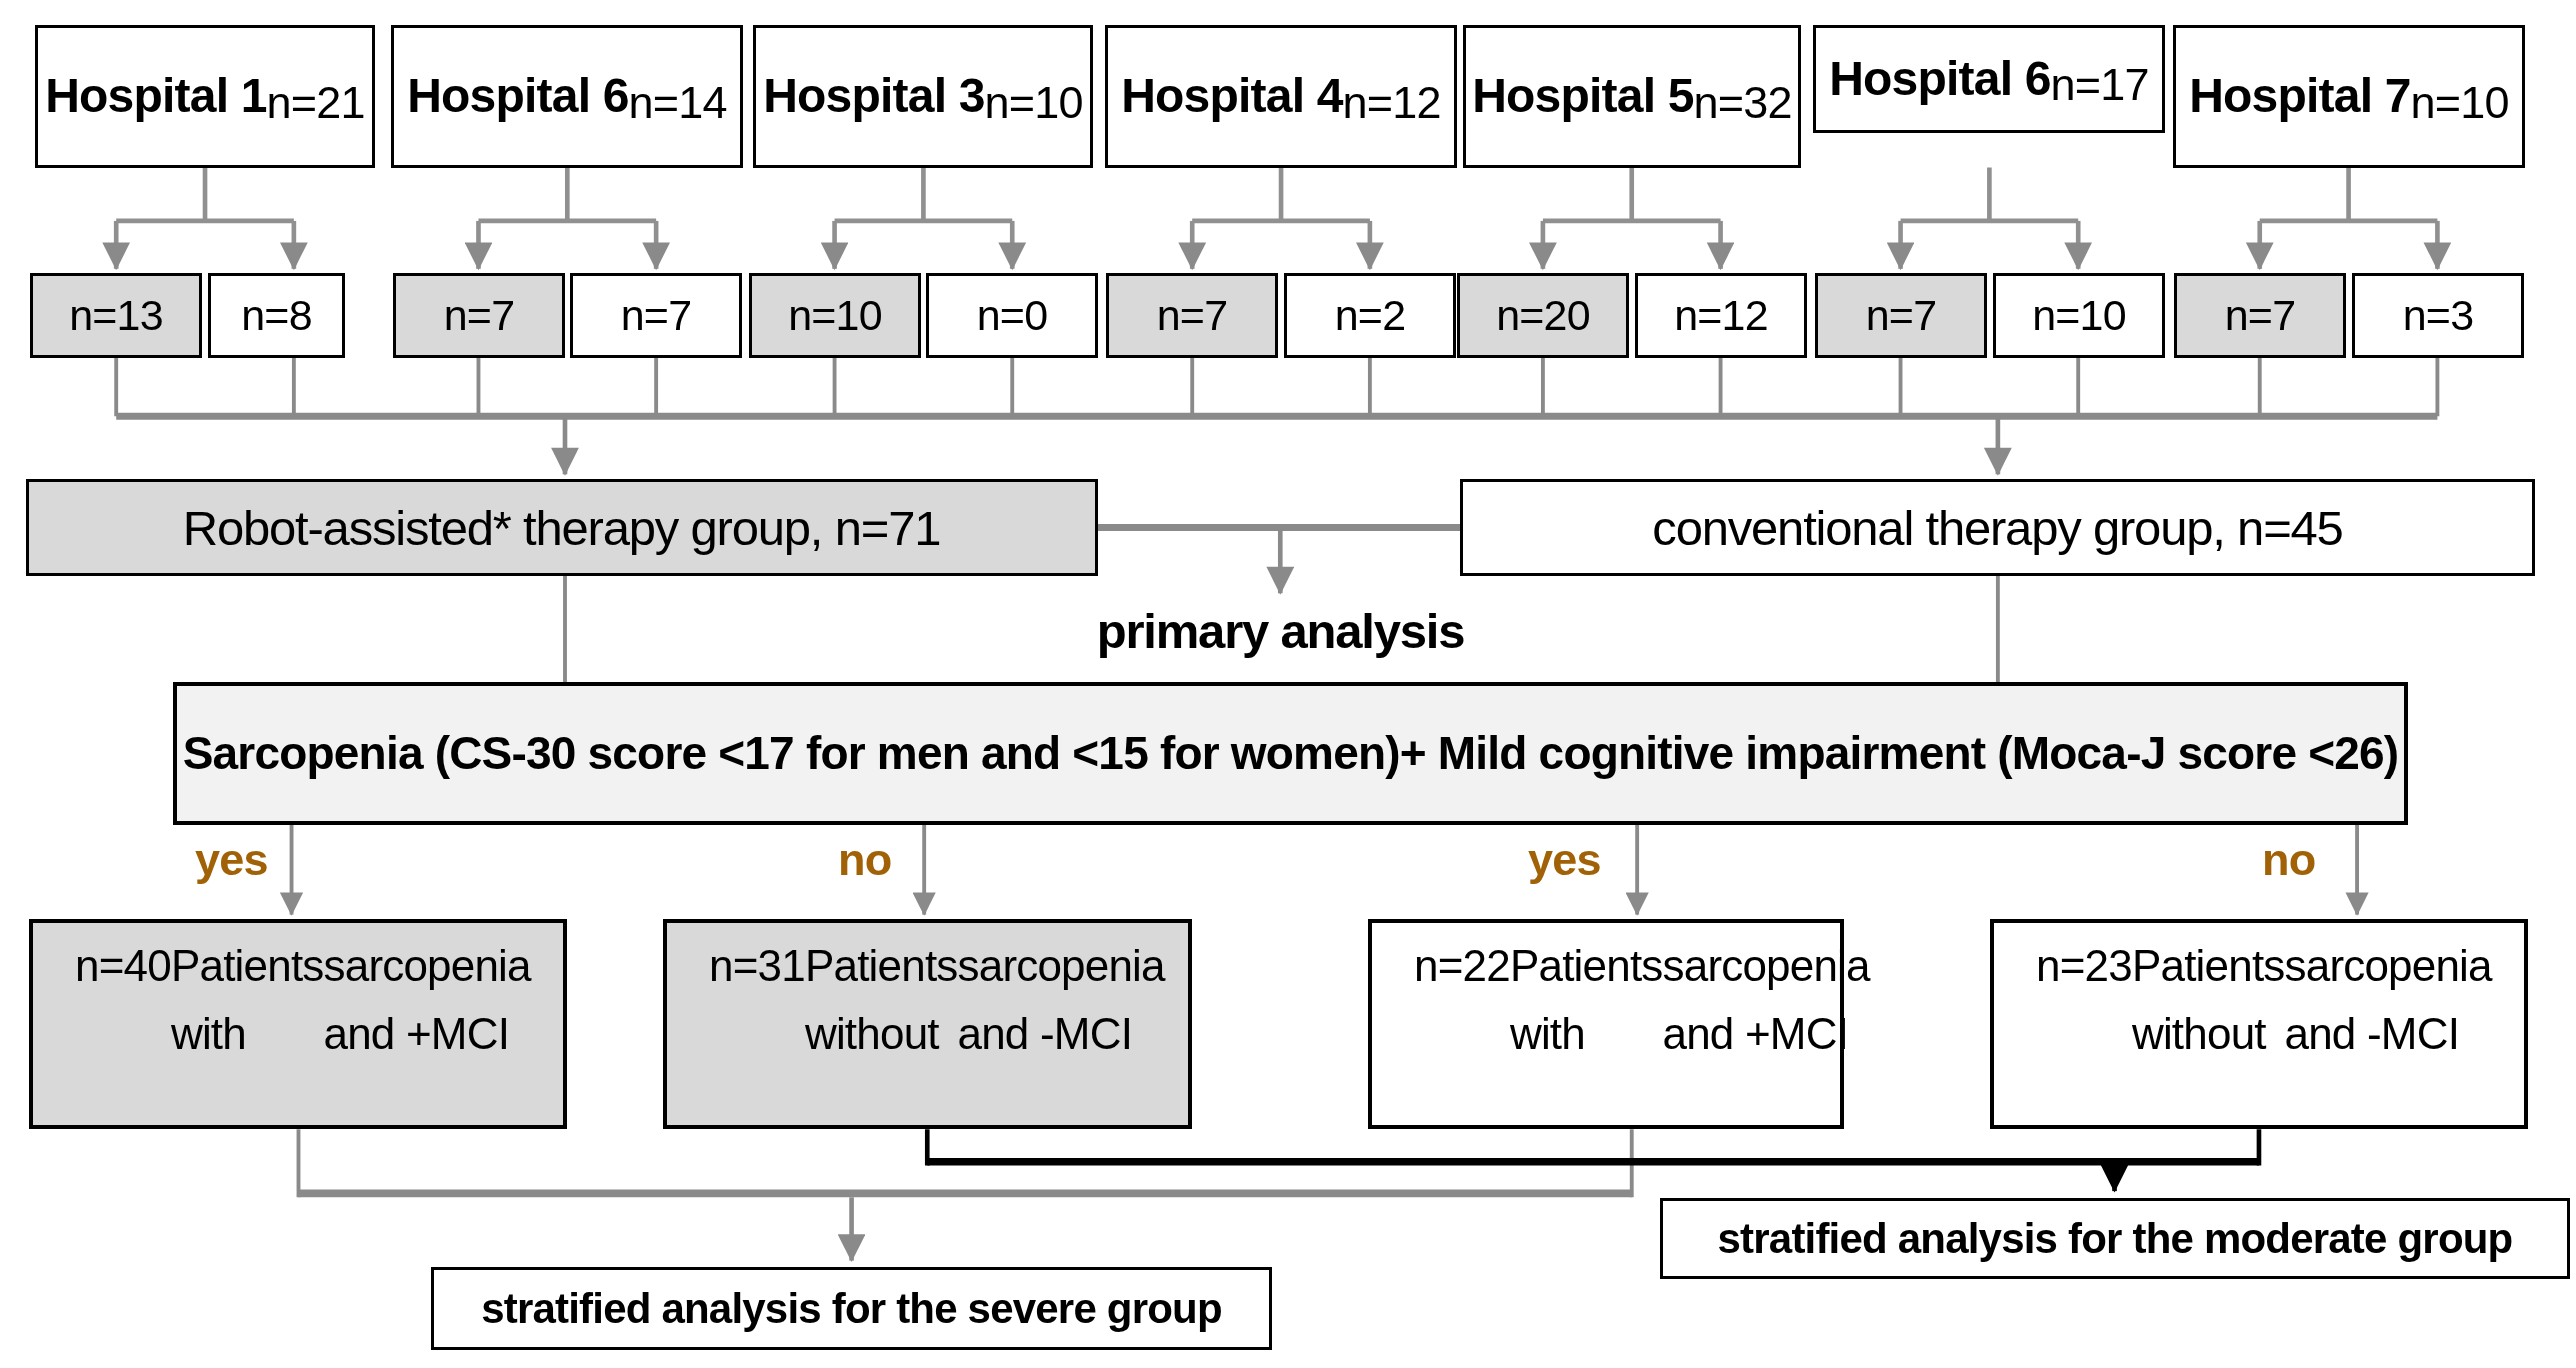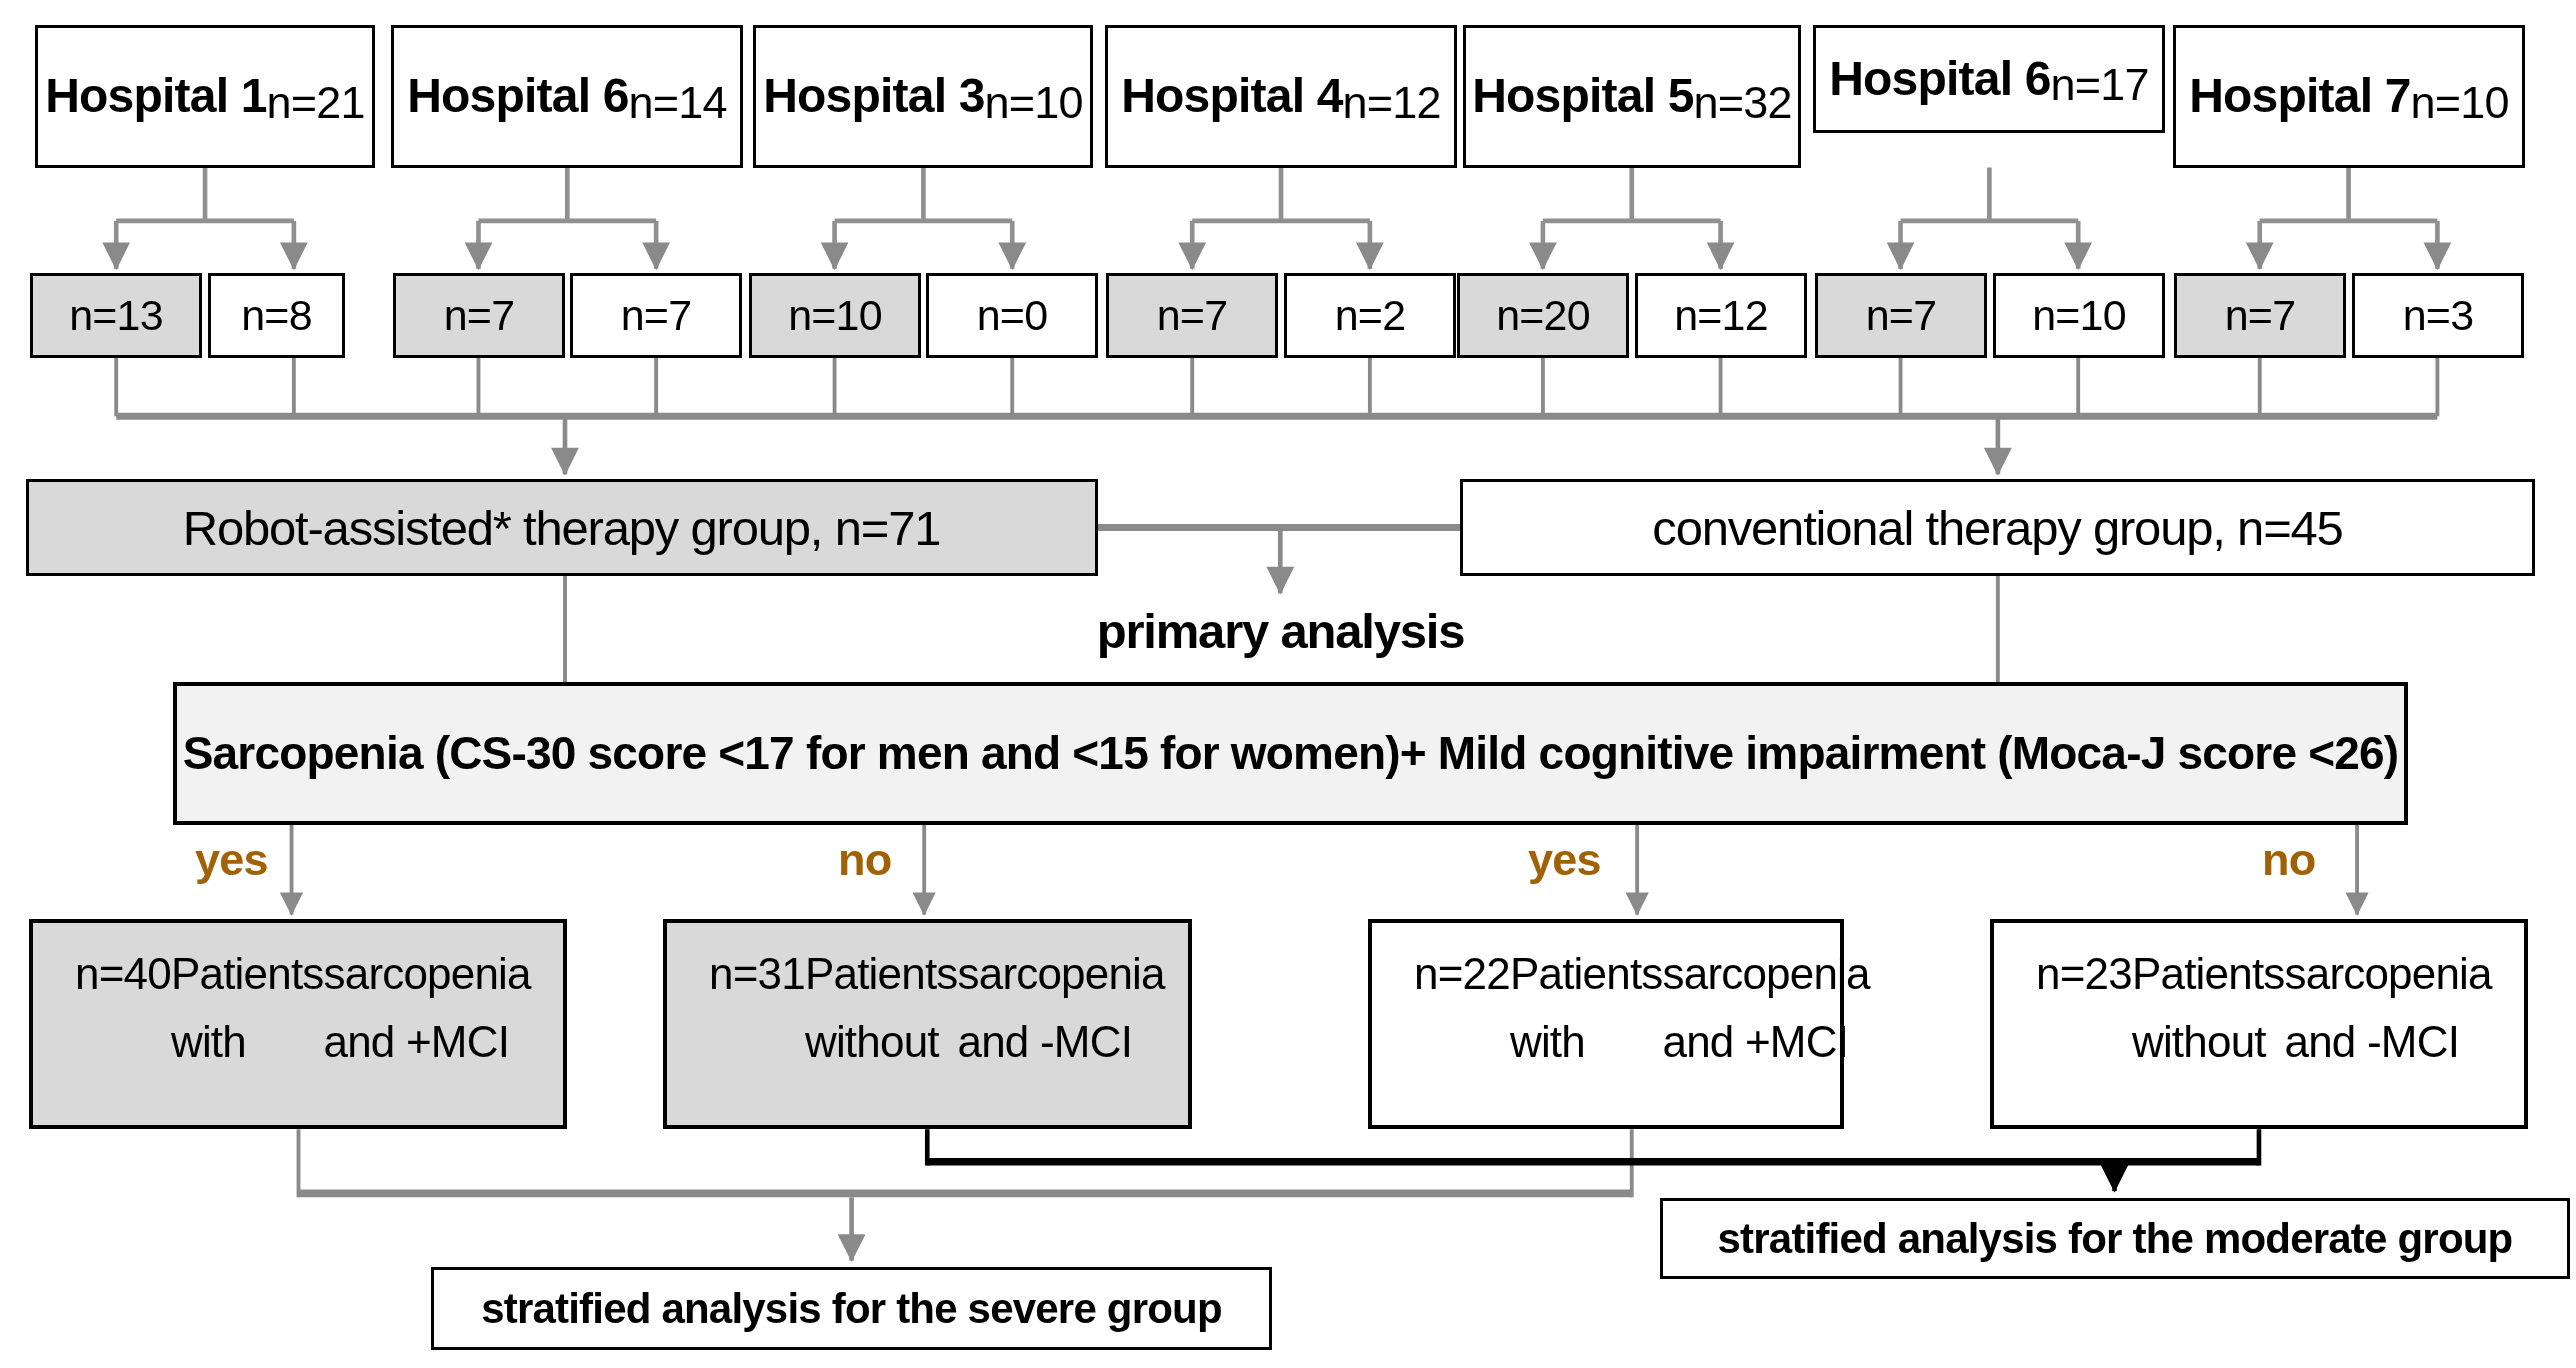--- a/index.html
+++ b/index.html
@@ -11,21 +11,21 @@
   .box.gray{background:#d9d9d9;}
   .box.light{background:#f2f2f2;}
   .box.b6{border-width:4.6px;}
   .htitle{font-weight:bold;font-size:48px;letter-spacing:-0.8px;line-height:1.1;}
   .hn{font-size:45px;letter-spacing:-0.8px;margin-top:12.4px;}
   .subn{font-size:43px;letter-spacing:-0.8px;}
   .grouptext{font-size:49px;letter-spacing:-1.2px;}
   .sarcline{font-weight:bold;font-size:46px;letter-spacing:-0.8px;line-height:1.5;}
   .pa{position:absolute;font-weight:bold;font-size:49px;letter-spacing:-1.2px;text-align:center;}
   .yn{position:absolute;font-weight:bold;font-size:45px;color:#a16207;letter-spacing:-0.8px;}
-  .pbox{align-items:flex-start;justify-content:flex-start;text-align:left;padding:17px 42px;}
+  .pbox{align-items:flex-start;justify-content:flex-start;text-align:left;padding:9px 42px;}
   .pline{font-size:44px;letter-spacing:-0.8px;line-height:1.54;}
   .outcome{font-weight:bold;font-size:42px;letter-spacing:-0.8px;white-space:nowrap;}
 </style>
 </head>
 <body>
 
 <div id="canvas">
 
   <svg id="wires" viewBox="0 0 3334 1771">
     <defs>

